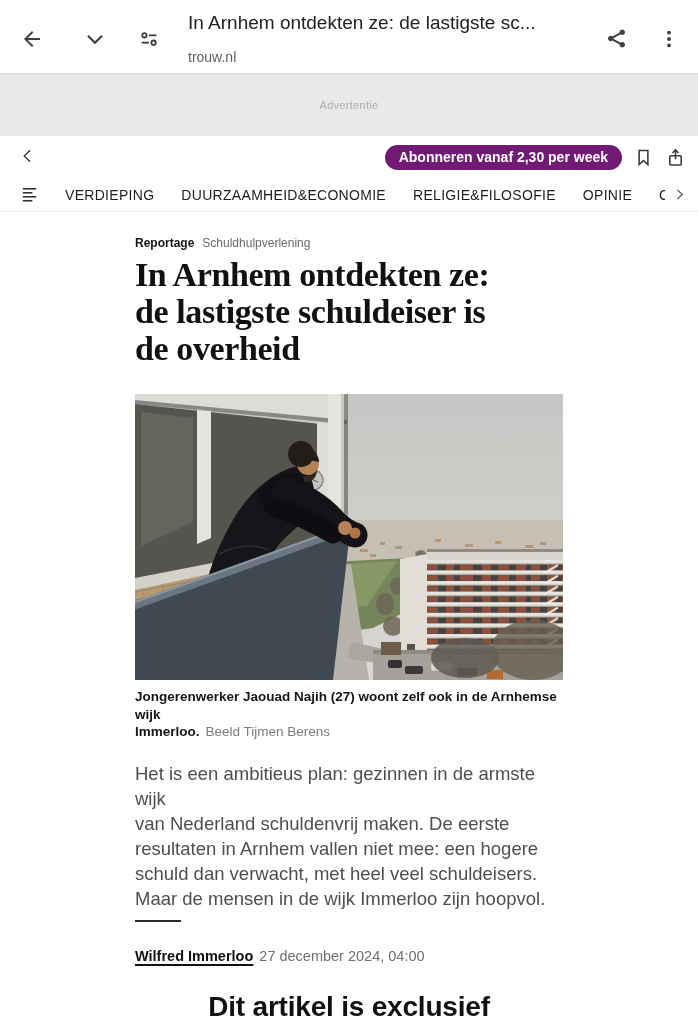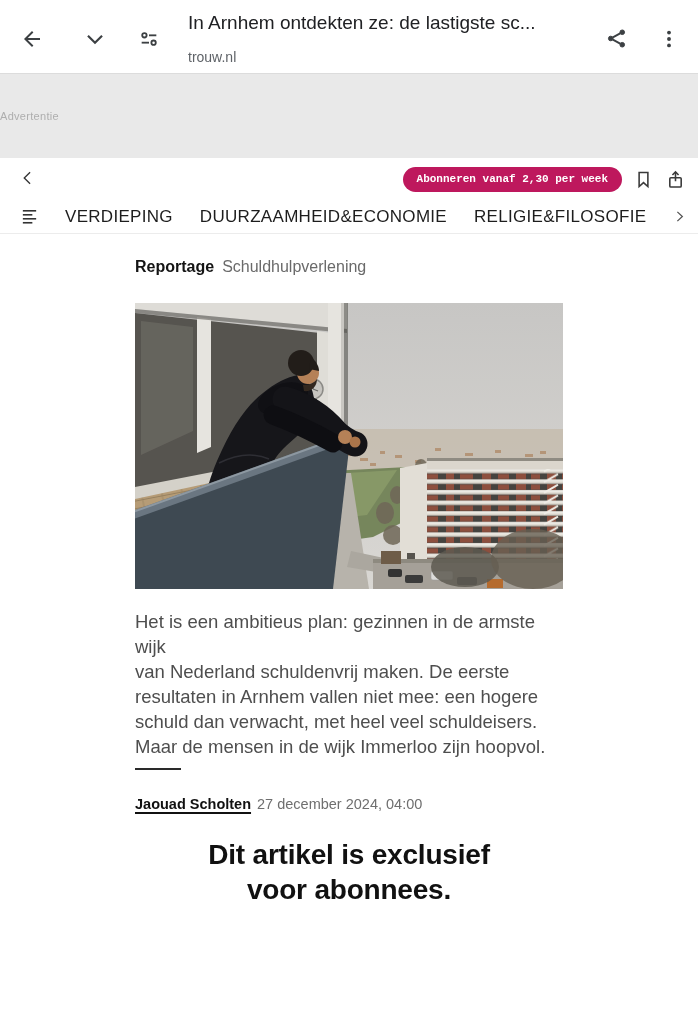--- a/index.html
+++ b/index.html
@@ -8,45 +8,45 @@
 
   
   .browser-bar { height:73px; display:flex; align-items:center; padding:4px 18px 0 20px; background:#fff; }
   .bicon { color:#3c4043; display:flex; align-items:center; justify-content:center; flex:0 0 auto; cursor:pointer; }
   .browser-title-block { flex:1 1 auto; margin-left:28px; overflow:hidden; }
   .browser-title { font-size:19px; color:#202124; white-space:nowrap; overflow:hidden; }
   .browser-domain { font-size:14px; color:#5f6368; margin-top:15px; }
   .gap38 { margin-left:38px; } .gap30 { margin-left:30px; } .gap28 { margin-left:28px; }
 
   
-  .ad-band { height:85px; background:#e9e9e9; border-top:1px solid #dcdcdc;
-             display:flex; align-items:center; }
+  .ad-band { height:63px; background:#e9e9e9; border-top:1px solid #dcdcdc;
+             display:flex; align-items:center; justify-content:center; }
   .ad-band span { font-size:11px; color:#aeaeae; letter-spacing:.3px; }
 
   
   .site-header { height:42px; position:relative; background:#fff; display:flex; align-items:center; }
   .hdr-back { position:absolute; left:18px; top:10px; color:#333; }
   .logo { position:absolute; left:50%; top:50%; transform:translate(-50%,-54%);
           font-style:italic; font-weight:800; font-size:31px; color:#1b5ba6; letter-spacing:-1.5px; cursor:pointer; }
   .hdr-right { position:absolute; right:12px; display:flex; align-items:center; gap:11px; }
-  .subscribe-btn { background:#be185d; color:#fff; border:none; border-radius:13px; height:25px;
-                   padding:0 14px; font-size:11px; font-weight:700; font-family:Liberation Mono, monospace; cursor:pointer; white-space:nowrap; }
+  .subscribe-btn { background:#701a75; color:#fff; border:none; border-radius:13px; height:25px;
+                   padding:0 14px; font-size:14px; font-weight:700; font-family:Liberation Sans, sans-serif; cursor:pointer; white-space:nowrap; }
   .hicon { color:#3a3a3a; display:flex; cursor:pointer; }
 
   
   .nav-bar { height:34px; border-bottom:1px solid #ececec; display:flex; align-items:center;
              padding-left:20px; position:relative; background:#fff; }
   .nav-scroll { flex:1 1 auto; overflow:hidden; white-space:nowrap; margin-left:26px; margin-right:30px; }
-  .nav-item { display:inline-block; font-size:17px; color:#1d1d1d; letter-spacing:.3px;
+  .nav-item { display:inline-block; font-size:14px; color:#1d1d1d; letter-spacing:.3px;
               margin-right:27px; cursor:pointer; }
   .nav-chevron { position:absolute; right:10px; top:8px; color:#555; background:#fff; padding-left:6px; cursor:pointer; }
 
   
   .article { width:428px; margin:0 auto; padding-top:24px; }
-  .kicker-row { font-size:16px; }
+  .kicker-row { font-size:12px; }
   .kicker { font-weight:700; color:#141414; }
   .tag { color:#6a6a6a; margin-left:8px; cursor:pointer; }
   h1.headline { font-family:"Liberation Serif", serif; font-weight:700; font-size:34px;
                 line-height:37px; color:#111; letter-spacing:-0.4px; margin-top:6px; white-space:pre-line; }
   .photo { margin-top:27px; width:428px; height:286px; display:block; }
   .caption { margin-top:8px; font-size:13.5px; line-height:17.5px; white-space:pre-line; }
   .caption-bold { font-weight:700; color:#161616; }
   .caption-credit { color:#7b7b7b; margin-left:6px; }
   .intro { margin-top:20px; font-size:18.5px; line-height:25px; color:#4e4e4e; white-space:pre-line; }
   .divider { margin-top:9px; width:46px; border-top:2px solid #2a2a2a; }
@@ -143,20 +143,23 @@
         <path fill="none" stroke="currentColor" stroke-width="1.8" d="M9 5.5l7 6.5-7 6.5"></path>
       </svg>
   </span>
 </div>
 
 <div class="article">
   <div class="kicker-row">
     <span class="kicker">Reportage</span><span class="tag">Schuldhulpverlening</span>
   </div>
 
+  <h1 class="headline">In Arnhem ontdekten ze:
+de lastigste schuldeiser is
+de overheid</h1>
 
   <svg class="photo" viewBox="0 0 428 286">
     <defs>
       <linearGradient id="sky" x1="0" y1="0" x2="0" y2="1">
         <stop offset="0" stop-color="#c7c6c4"></stop>
           <stop offset="1" stop-color="#d9d7d3"></stop>
       </linearGradient>
       <pattern id="bricks" width="20" height="7.5" patternUnits="userSpaceOnUse" patternTransform="rotate(-11)">
         <rect width="20" height="7.5" fill="#b69c76"></rect>
         <line x1="0" y1="7" x2="20" y2="7" stroke="#97815f" stroke-width="1"></line>
@@ -267,26 +270,28 @@
       <path d="M-2,212 L198,140" stroke="#6a7681" stroke-width="8"></path>
       <path d="M-2,209 L198,137" stroke="#96a1aa" stroke-width="2" opacity="0.8"></path>
     </g>
 
     <path d="M150,96 C170,102 188,114 200,128 C206,134 212,138 220,141" fill="none" stroke="#141418" stroke-width="25" stroke-linecap="round"></path>
     <path d="M138,112 C160,120 180,130 198,140" fill="none" stroke="#0e0e12" stroke-width="19" stroke-linecap="round"></path>
     <circle cx="210" cy="134" r="7" fill="#b58157"></circle>
     <circle cx="220" cy="139" r="5.5" fill="#ab754b"></circle>
   </svg>
 
+  <div class="caption"><span class="caption-bold">Jongerenwerker Jaouad Najih (27) woont zelf ook in de Arnhemse wijk
+Immerloo.</span><span class="caption-credit">Beeld Tijmen Berens</span></div>
 
   <p class="intro">Het is een ambitieus plan: gezinnen in de armste wijk
 van Nederland schuldenvrij maken. De eerste
 resultaten in Arnhem vallen niet mee: een hogere
 schuld dan verwacht, met heel veel schuldeisers.
 Maar de mensen in de wijk Immerloo zijn hoopvol.</p>
 
   <div class="divider"></div>
 
-  <div class="byline"><span class="author">Jaouad Scholten</span><span class="pubdate">27 december 2024, 04:00</span></div>
+  <div class="byline"><span class="author">Wilfred Immerloo</span><span class="pubdate">27 december 2024, 04:00</span></div>
 
   <h2 class="paywall-title">Dit artikel is exclusief
 voor abonnees.</h2>
 </div>
 
 </body></html>

